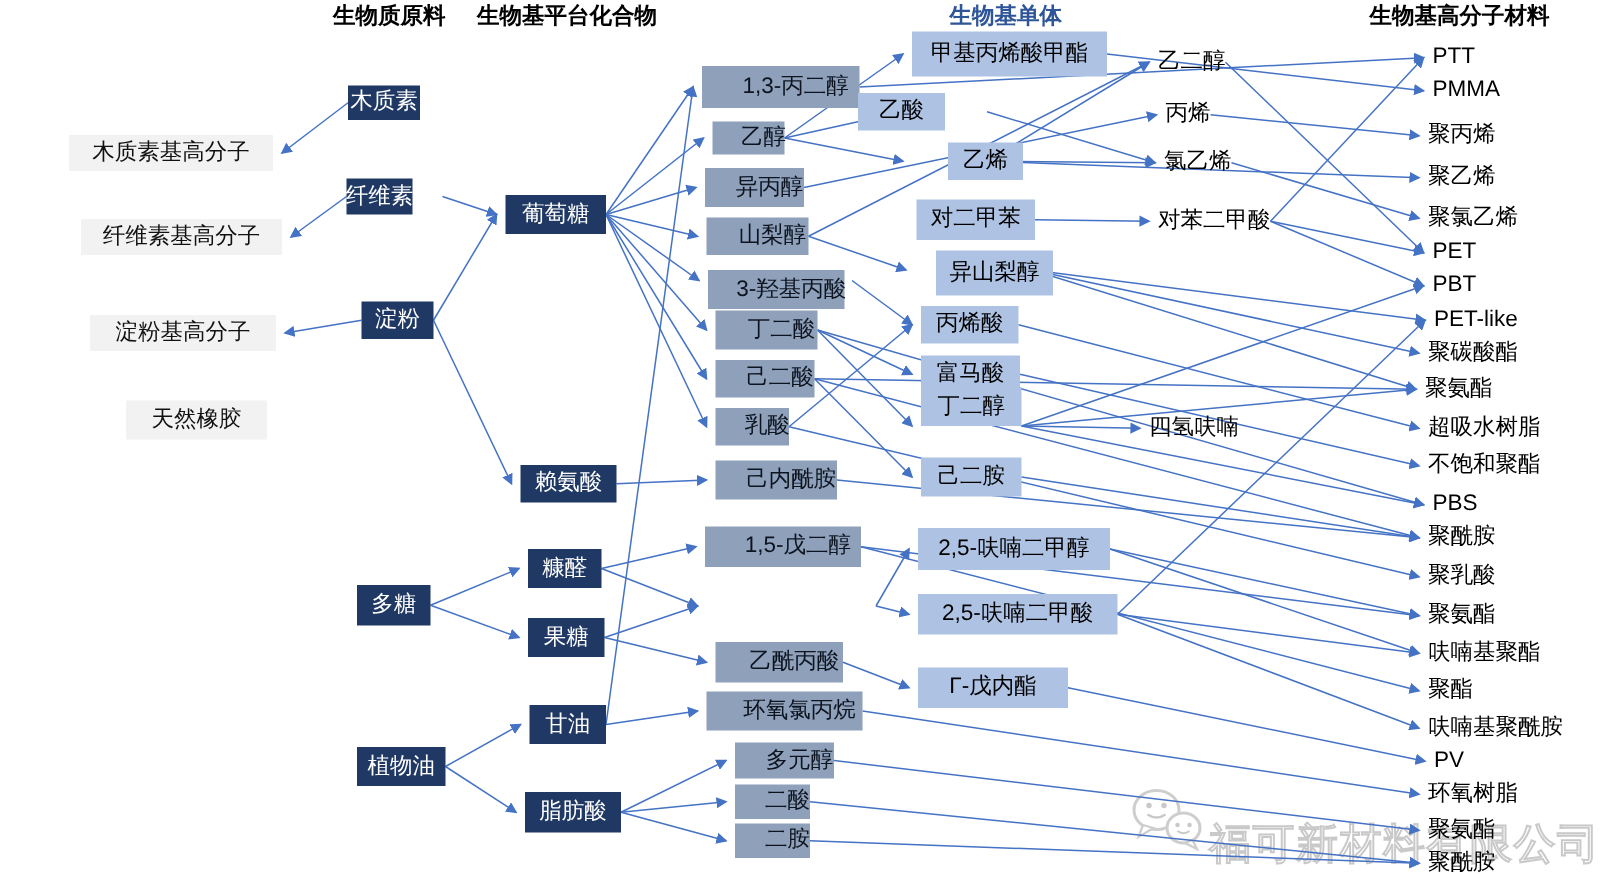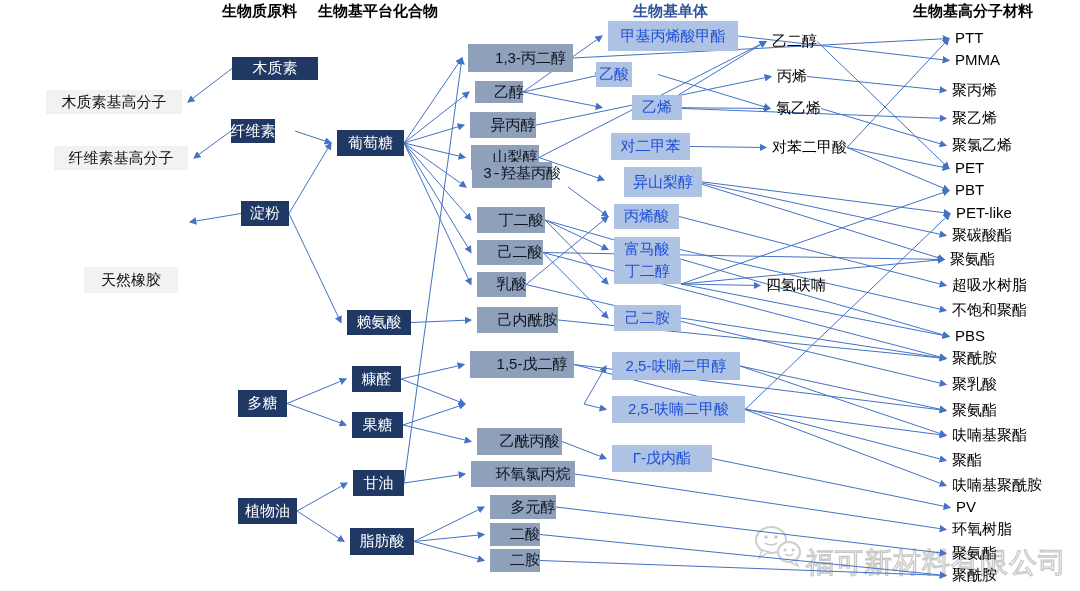--- a/index.html
+++ b/index.html
@@ -7,21 +7,21 @@
     position:relative;width:1080px;height:591px;overflow:hidden;background:#ffffff;
     font-family:"Liberation Sans","DejaVu Sans",sans-serif;
   }
   #edges{position:absolute;left:0;top:0;width:1080px;height:591px;z-index:2;pointer-events:none;}
   .node{
     position:absolute;z-index:3;display:flex;align-items:center;justify-content:center;
     font-size:15px;line-height:1.1;white-space:nowrap;box-sizing:border-box;color:#000;
   }
   .dark{background:#1F3864;color:#ffffff;}
   .col3{background:#8EA0BA;color:#0d1420;padding-left:20px;}
-  .col4{background:#AEC3E4;color:#1d4ed8;}
+  .col4{background:#AEC3E4;color:#000000;}
   .gray{background:#F2F2F2;color:#111111;}
   .plain{color:#000000;}
   .header-black{font-weight:bold;color:#000000;}
   .header-blue{font-weight:bold;color:#2E5597;}
   #watermark{
     position:absolute;left:752px;top:512px;z-index:1;display:flex;align-items:center;gap:4px;
   }
   #watermark .wm-text{
     font-size:28px;letter-spacing:1px;font-weight:normal;white-space:nowrap;
     color:rgba(255,255,255,0.12);margin-top:32px;-webkit-text-stroke:1.3px #c9c9c9;
@@ -140,49 +140,50 @@
       <line x1="847" y1="147.5" x2="949" y2="168.5" stroke="#4472C4" stroke-width="1" marker-end="url(#arr)"></line>
       <line x1="847" y1="147.5" x2="949" y2="190.5" stroke="#4472C4" stroke-width="1" marker-end="url(#arr)"></line>
       <line x1="847" y1="147.5" x2="949" y2="38.5" stroke="#4472C4" stroke-width="1" marker-end="url(#arr)"></line>
     </svg>
 <div class="node header-black" style="left: 222px; top: 3px;">生物质原料</div>
     <div class="node header-black" style="left: 318px; top: 3px;">生物基平台化合物</div>
     <div class="node header-blue" style="left: 633px; top: 3px;">生物基单体</div>
     <div class="node header-black" style="left: 913px; top: 3px;">生物基高分子材料</div>
     <div class="node gray" style="left: 46px; top: 90px; width: 136px; height: 24px;">木质素基高分子</div>
     <div class="node gray" style="left: 54px; top: 146px; width: 134px; height: 24px;">纤维素基高分子</div>
+    <div class="node gray" style="left: 60px; top: 210px; width: 124px; height: 24px;">淀粉基高分子</div>
     <div class="node gray" style="left: 84px; top: 267px; width: 94px; height: 26px;">天然橡胶</div>
-    <div class="node dark" style="left: 232px; top: 57px; width: 86px; height: 23px;">木质素</div>
+    <div class="node dark" style="left: 232px; top: 57px; width: 48px; height: 23px;">木质素</div>
     <div class="node dark" style="left: 231px; top: 119px; width: 44px; height: 24px;">纤维素</div>
     <div class="node dark" style="left: 241px; top: 201px; width: 48px; height: 25px;">淀粉</div>
     <div class="node dark" style="left: 238px; top: 390px; width: 49px; height: 27px;">多糖</div>
     <div class="node dark" style="left: 238px; top: 498px; width: 59px; height: 26px;">植物油</div>
     <div class="node dark" style="left: 337px; top: 130px; width: 67px; height: 26px;">葡萄糖</div>
     <div class="node dark" style="left: 347px; top: 310px; width: 64px; height: 25px;">赖氨酸</div>
     <div class="node dark" style="left: 352px; top: 366px; width: 49px; height: 26px;">糠醛</div>
     <div class="node dark" style="left: 352px; top: 412px; width: 51px; height: 26px;">果糖</div>
     <div class="node dark" style="left: 353px; top: 470px; width: 51px; height: 26px;">甘油</div>
     <div class="node dark" style="left: 350px; top: 528px; width: 64px; height: 27px;">脂肪酸</div>
     <div class="node col3" style="left: 468px; top: 44px; width: 105px; height: 28px;">1,3-丙二醇</div>
     <div class="node col3" style="left: 475px; top: 81px; width: 48px; height: 22px;">乙醇</div>
     <div class="node col3" style="left: 470px; top: 112px; width: 66px; height: 26px;">异丙醇</div>
     <div class="node col3" style="left: 471px; top: 145px; width: 68px; height: 25px;">山梨醇</div>
-    <div class="node col3" style="left: 472px; top: 162px; width: 80px; height: 26px; font-family: Liberation Mono, monospace;">3-羟基丙酸</div>
+    <div class="node col3" style="left: 472px; top: 180px; width: 91px; height: 26px;">3-羟基丙酸</div>
     <div class="node col3" style="left: 477px; top: 207px; width: 68px; height: 26px;">丁二酸</div>
     <div class="node col3" style="left: 477px; top: 240px; width: 66px; height: 25px;">己二酸</div>
     <div class="node col3" style="left: 477px; top: 272px; width: 49px; height: 25px;">乳酸</div>
     <div class="node col3" style="left: 477px; top: 307px; width: 81px; height: 26px;">己内酰胺</div>
     <div class="node col3" style="left: 470px; top: 351px; width: 104px; height: 27px;">1,5-戊二醇</div>
     <div class="node col3" style="left: 477px; top: 428px; width: 85px; height: 27px;">乙酰丙酸</div>
     <div class="node col3" style="left: 471px; top: 461px; width: 104px; height: 26px;">环氧氯丙烷</div>
     <div class="node col3" style="left: 490px; top: 495px; width: 66px; height: 24px;">多元醇</div>
     <div class="node col3" style="left: 490px; top: 523px; width: 50px; height: 23px;">二酸</div>
     <div class="node col3" style="left: 490px; top: 549px; width: 50px; height: 23px;">二胺</div>
     <div class="node col4" style="left: 608px; top: 21px; width: 130px; height: 30px;">甲基丙烯酸甲酯</div>
-    <div class="node col4" style="left: 596px; top: 62px; width: 36px; height: 25px;">乙酸</div>
+    <div class="node col4" style="left: 572px; top: 62px; width: 58px; height: 25px;">乙酸</div>
     <div class="node col4" style="left: 608px; top: 95px; width: 50px; height: 25px; margin-left: 24px;">乙烯</div>
     <div class="node col4" style="left: 611px; top: 133px; width: 79px; height: 27px;">对二甲苯</div>
     <div class="node col4" style="left: 624px; top: 167px; width: 78px; height: 30px;">异山梨醇</div>
     <div class="node col4" style="left: 614px; top: 204px; width: 65px; height: 25px;">丙烯酸</div>
     <div class="node col4" style="left: 614px; top: 237px; width: 66px; height: 25px;">富马酸</div>
     <div class="node col4" style="left: 614px; top: 258px; width: 67px; height: 26px;">丁二醇</div>
     <div class="node col4" style="left: 614px; top: 305px; width: 67px; height: 26px;">己二胺</div>
     <div class="node col4" style="left: 612px; top: 352px; width: 128px; height: 28px;">2,5-呋喃二甲醇</div>
     <div class="node col4" style="left: 612px; top: 396px; width: 133px; height: 27px;">2,5-呋喃二甲酸</div>
     <div class="node col4" style="left: 612px; top: 445px; width: 100px; height: 27px;">Γ-戊内酯</div>

